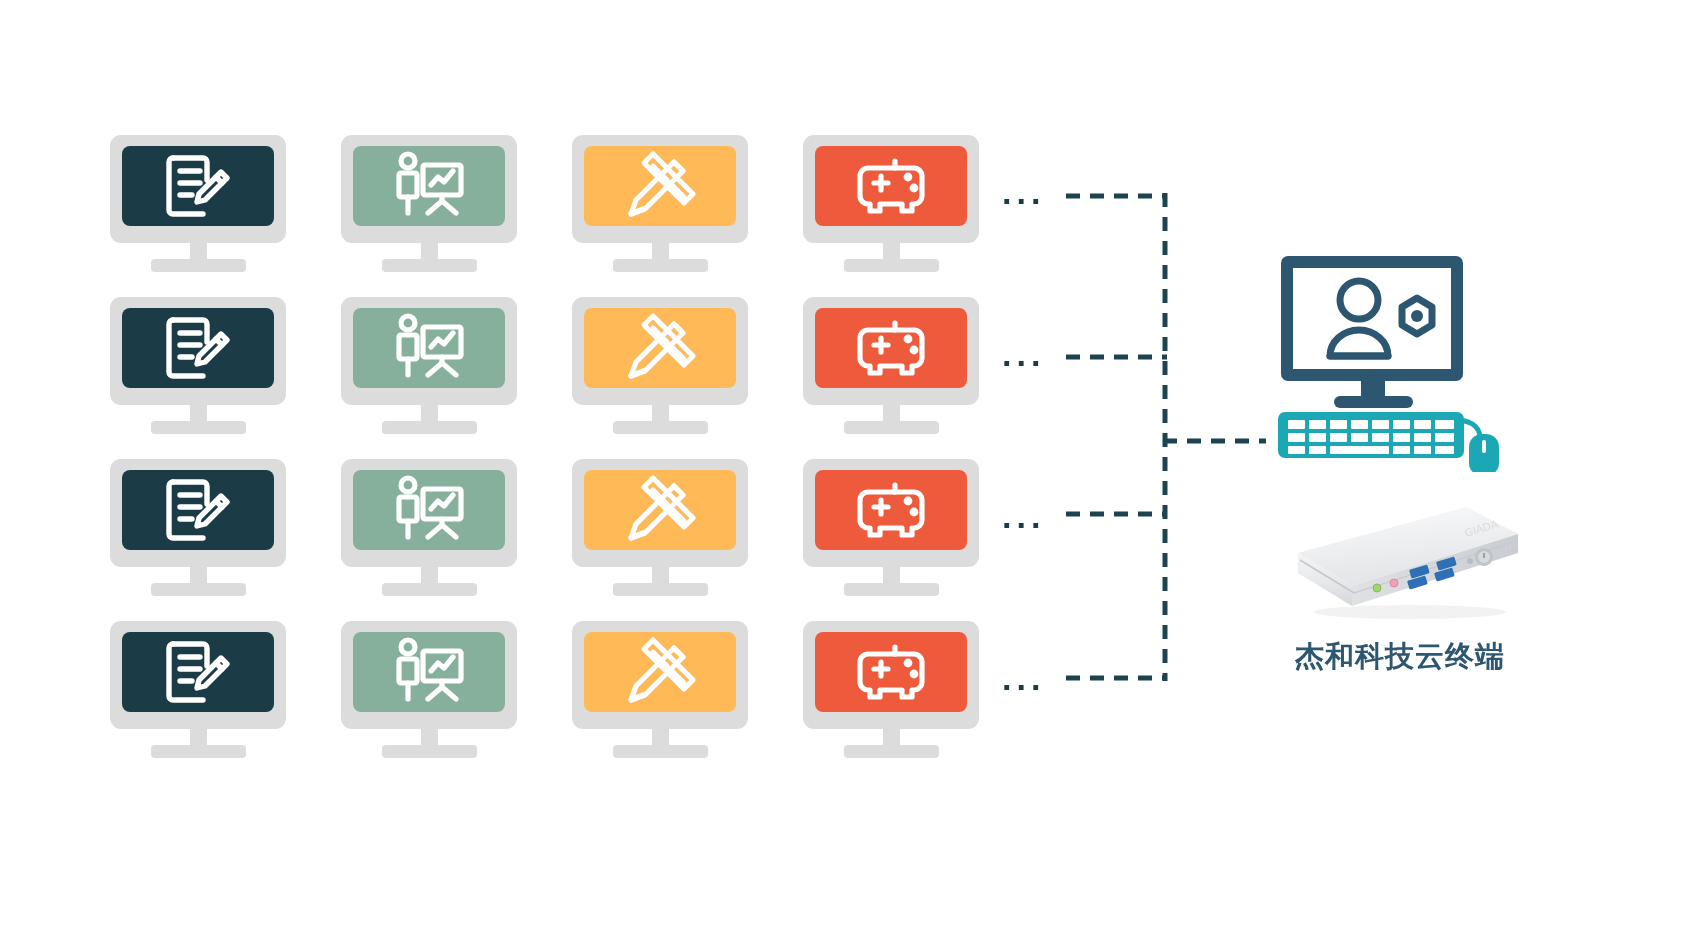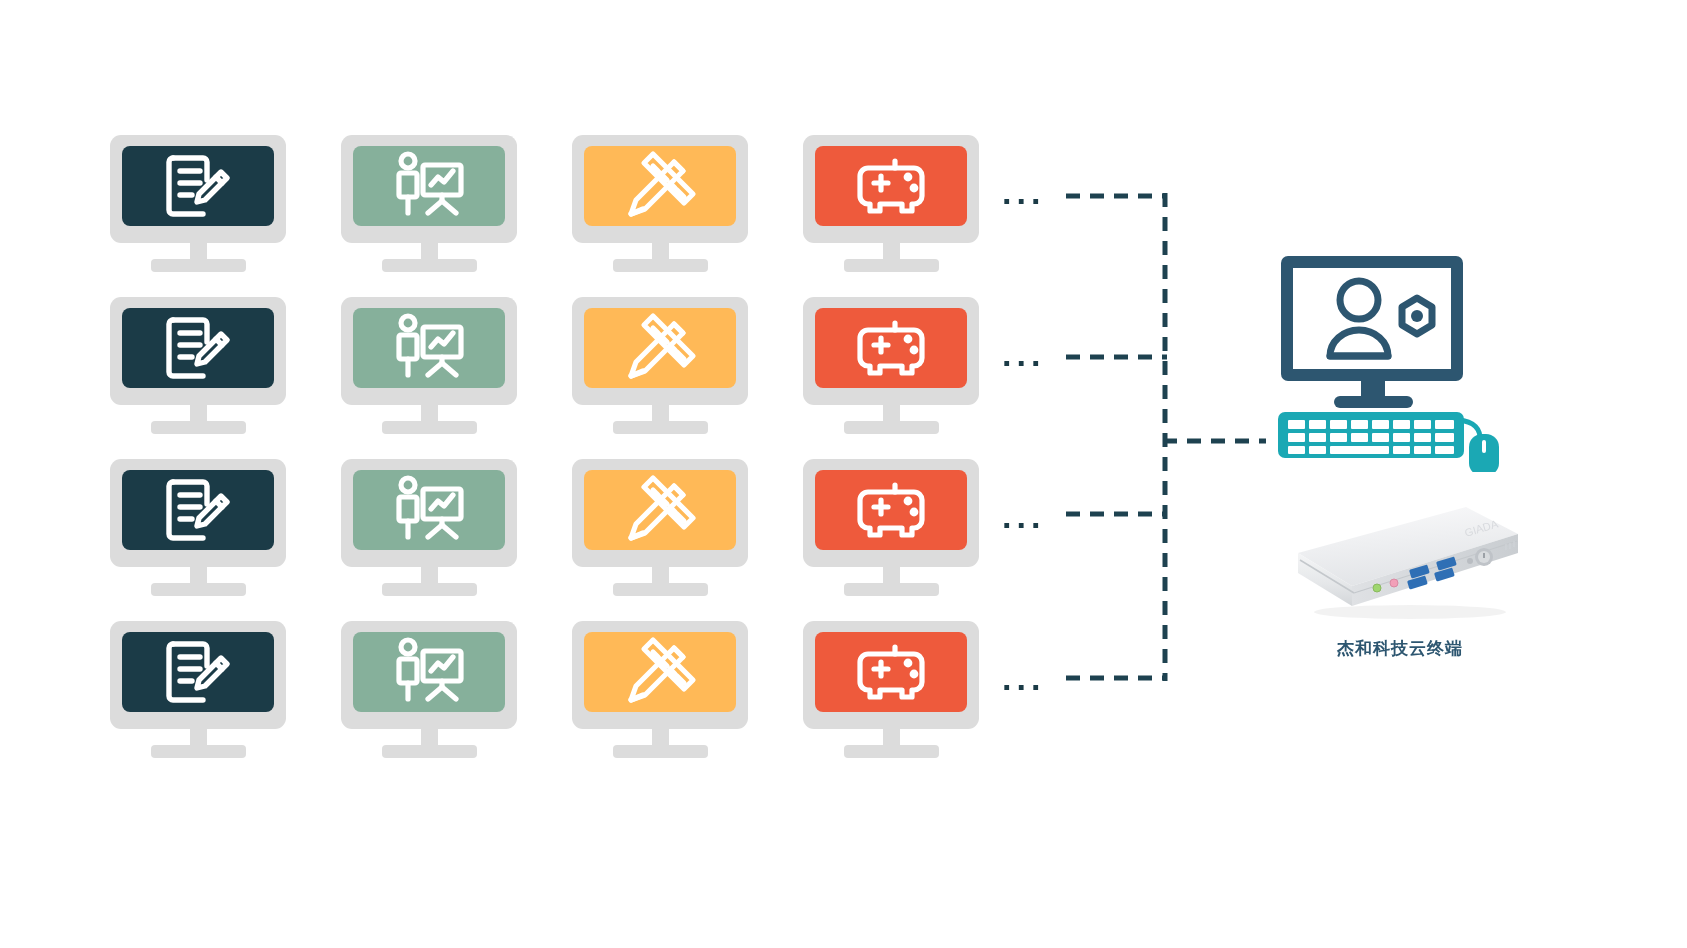--- a/index.html
+++ b/index.html
@@ -42,21 +42,21 @@
   }
 
   
   #bus{position:absolute;left:0;top:0;width:1687px;height:948px;pointer-events:none;}
 
   
   #server{position:absolute;left:1276px;top:252px;width:230px;height:220px;}
   #pcbox{position:absolute;left:1270px;top:490px;width:250px;height:140px;}
   #serverLabel{
     position:absolute;left:1270px;top:637px;width:260px;
-    text-align:center;color:#2d5670;font-weight:700;font-size:17px;
+    text-align:center;color:#2d5670;font-weight:700;font-size:29px;
     font-family:"DejaVu Sans","Liberation Sans",sans-serif;
     letter-spacing:1px;
   }
 </style>
 </head>
 <body>
 
 <div id="stage">
 
   <svg id="bus" viewBox="0 0 1687 948" xmlns="http://www.w3.org/2000/svg">

